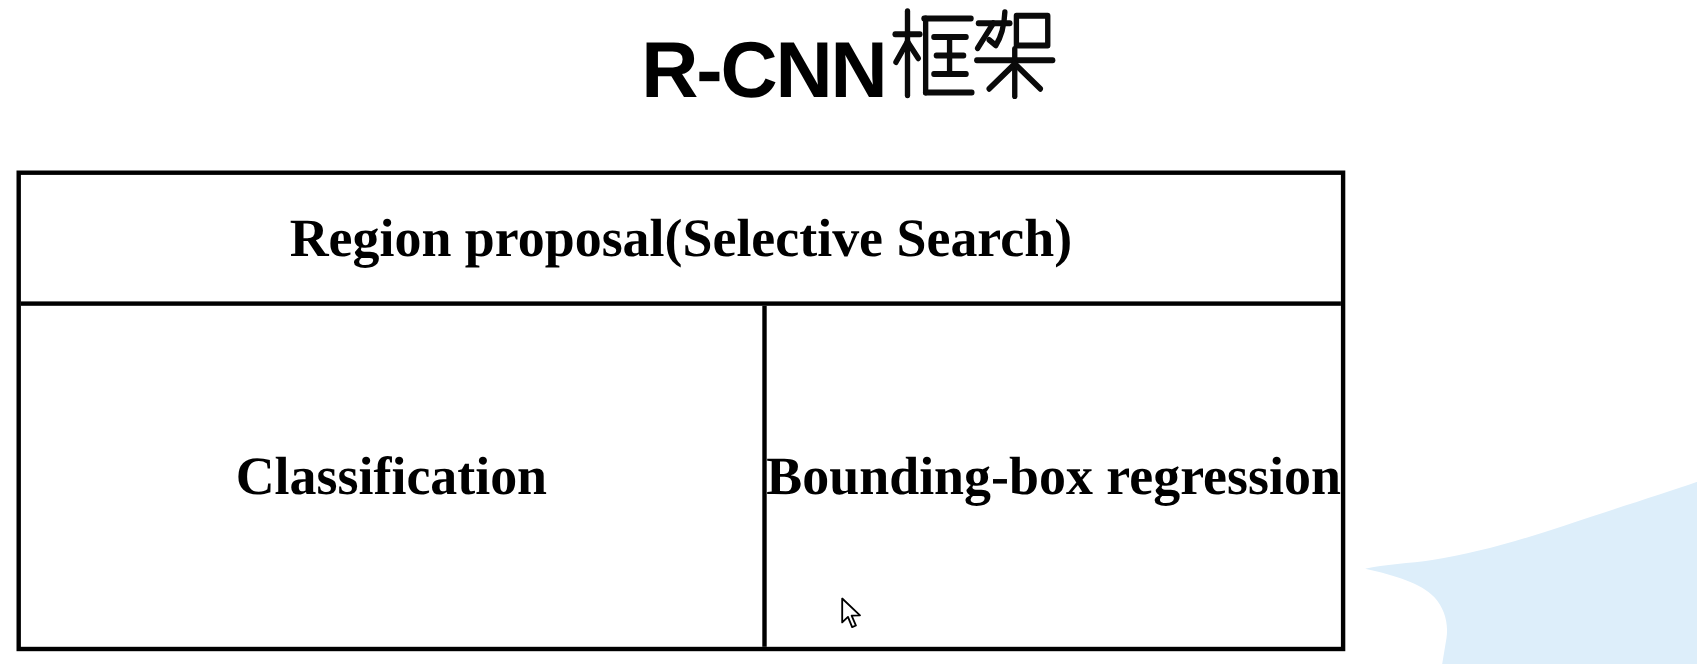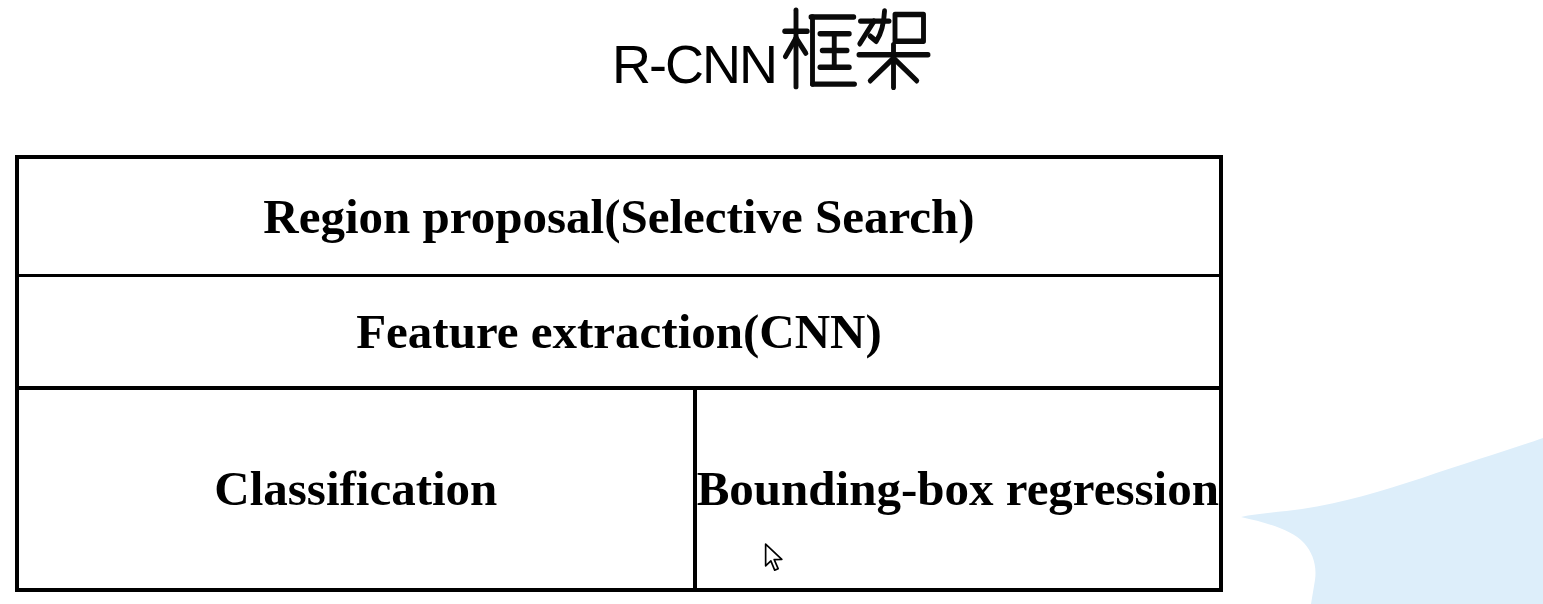--- a/index.html
+++ b/index.html
@@ -26,22 +26,22 @@
     z-index:1;pointer-events:none;
   }
   
   .title{
     position:absolute;top:2px;left:0;width:100%;height:94px;
     display:flex;align-items:center;justify-content:center;
     z-index:3;
   }
   .title-latin{
     font-family:"Liberation Sans", sans-serif;
-    font-weight:400;
-    font-size:54px;
+    font-weight:700;
+    font-size:72px;
     line-height:1;
     letter-spacing:-2px;
     transform:translateY(-3px);
     margin-top:36px;
   }
   .title-cjk{
     width:150px;height:84px;
     margin-left:5px;
     transform:translateY(-1px);
   }
@@ -125,23 +125,20 @@
     <path d="M150 46 V97"></path>
     <path d="M150 62 L119 89"></path>
     <path d="M150 62 L181 89"></path>
   </svg>
 </header>
 
 <div class="frame">
   <div class="row row-1">
     <span class="cell-text">Region proposal(Selective Search)</span>
   </div>
-  <div class="row row-2">
-    <span class="cell-text">Feature extraction(CNN)</span>
-  </div>
   <div class="row row-3">
     <div class="cell cell-left">
       <span class="cell-text">Classification</span>
     </div>
     <div class="cell cell-right">
       <span class="cell-text">Bounding-box regression</span>
     </div>
   </div>
 </div>
 

